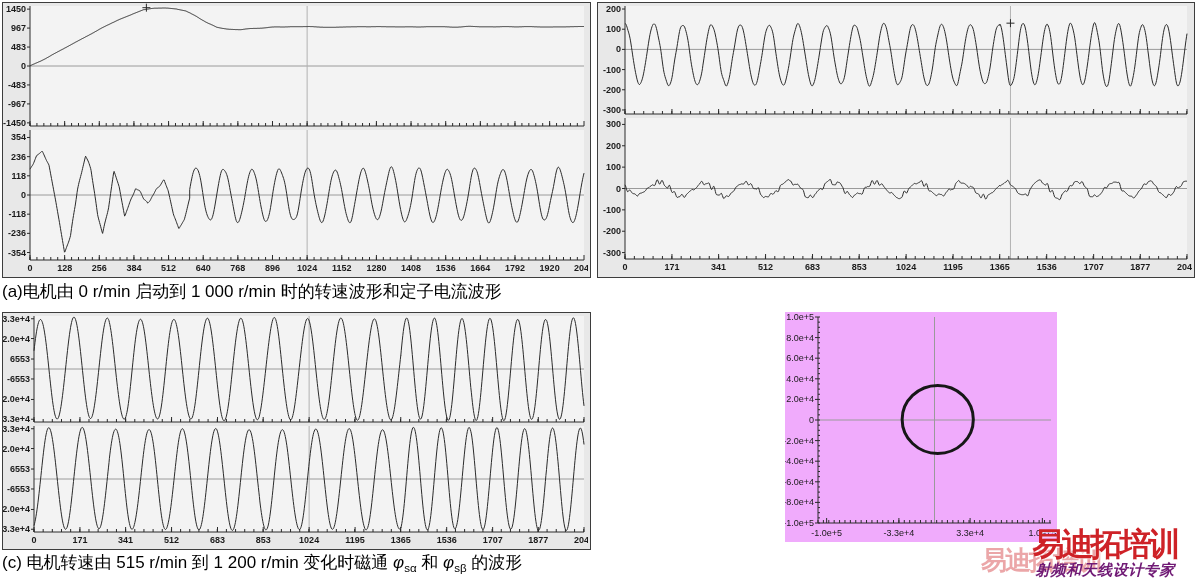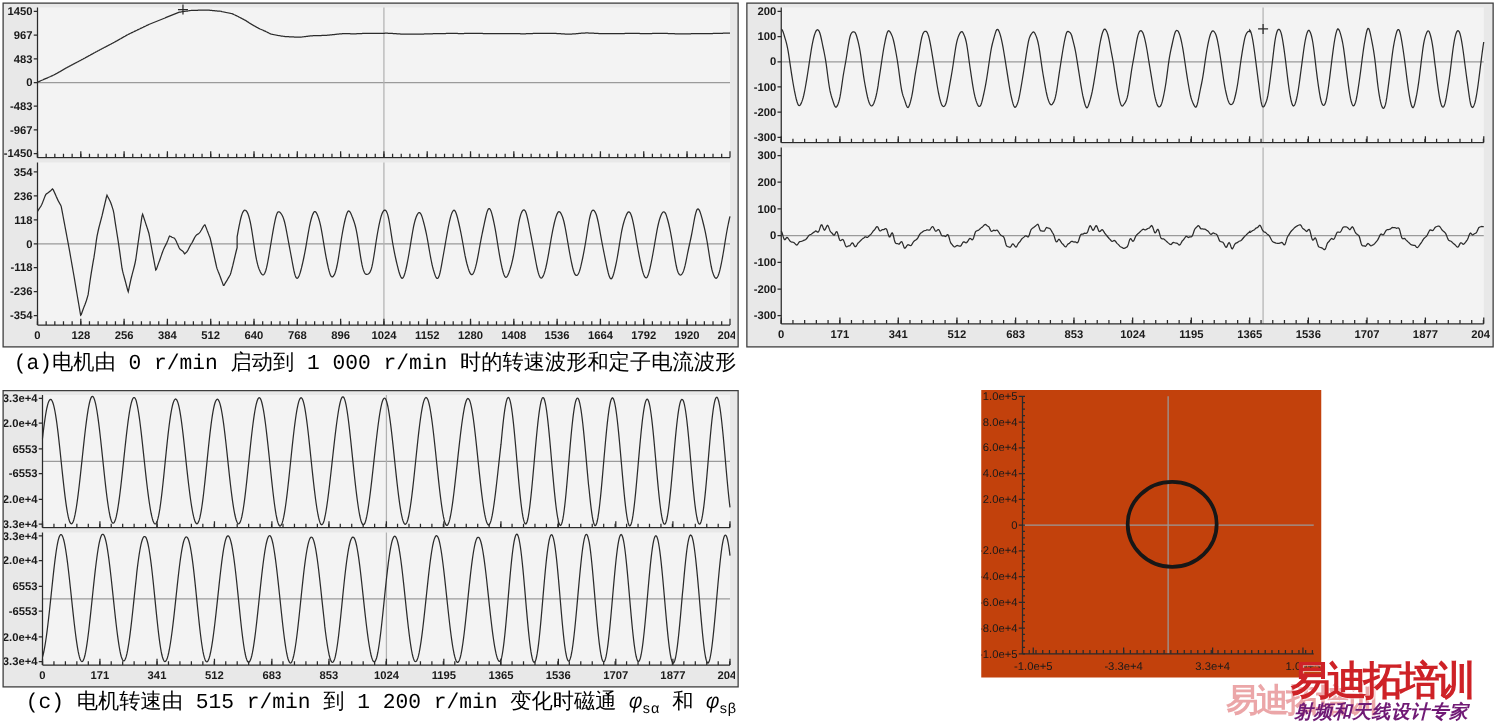--- a/index.html
+++ b/index.html
@@ -3,23 +3,23 @@
 <meta charset="utf-8">
 <style>
   html,body{margin:0;padding:0;background:#fff;}
   .page{position:relative;width:1200px;height:580px;background:#ffffff;overflow:hidden;
         font-family:"Liberation Sans",sans-serif;}
   .panel{position:absolute;}
   .bordered{border:1px solid #3d3d3d;background:#e8e8e8;font-weight:bold;}
   #panel-a{left:2px;top:2px;width:587px;height:274px;}
   #panel-b{left:597px;top:2px;width:596px;height:274px;}
   #panel-c{left:2px;top:312px;width:587px;height:236px;}
-  #panel-d{left:785px;top:312px;width:272px;height:230px;background:#c2410c;}
+  #panel-d{left:785px;top:312px;width:272px;height:230px;background:#f0abfc;}
   .panel svg{display:block;}
-  .caption{position:absolute;text-align:right;font-family:Liberation Mono, monospace;
+  .caption{position:absolute;text-align:left;font-family:Liberation Sans, sans-serif;
            font-size:17px;color:#000;line-height:24px;}
   #cap-a{left:2px;top:280px;width:587px;}
   #cap-b{left:597px;top:280px;width:596px;}
   #cap-c{left:2px;top:551px;width:587px;}
   #cap-d{left:700px;top:551px;width:470px;}
   .it{font-style:italic;}
   .sb{font-size:68%;vertical-align:-18%;}
   .watermark{position:absolute;right:15px;bottom:1px;width:160px;text-align:center;}
   .wm-echo{position:absolute;left:-44px;top:16px;font-size:26px;font-weight:bold;
            letter-spacing:-2px;color:rgba(206,34,39,0.40);white-space:nowrap;}

